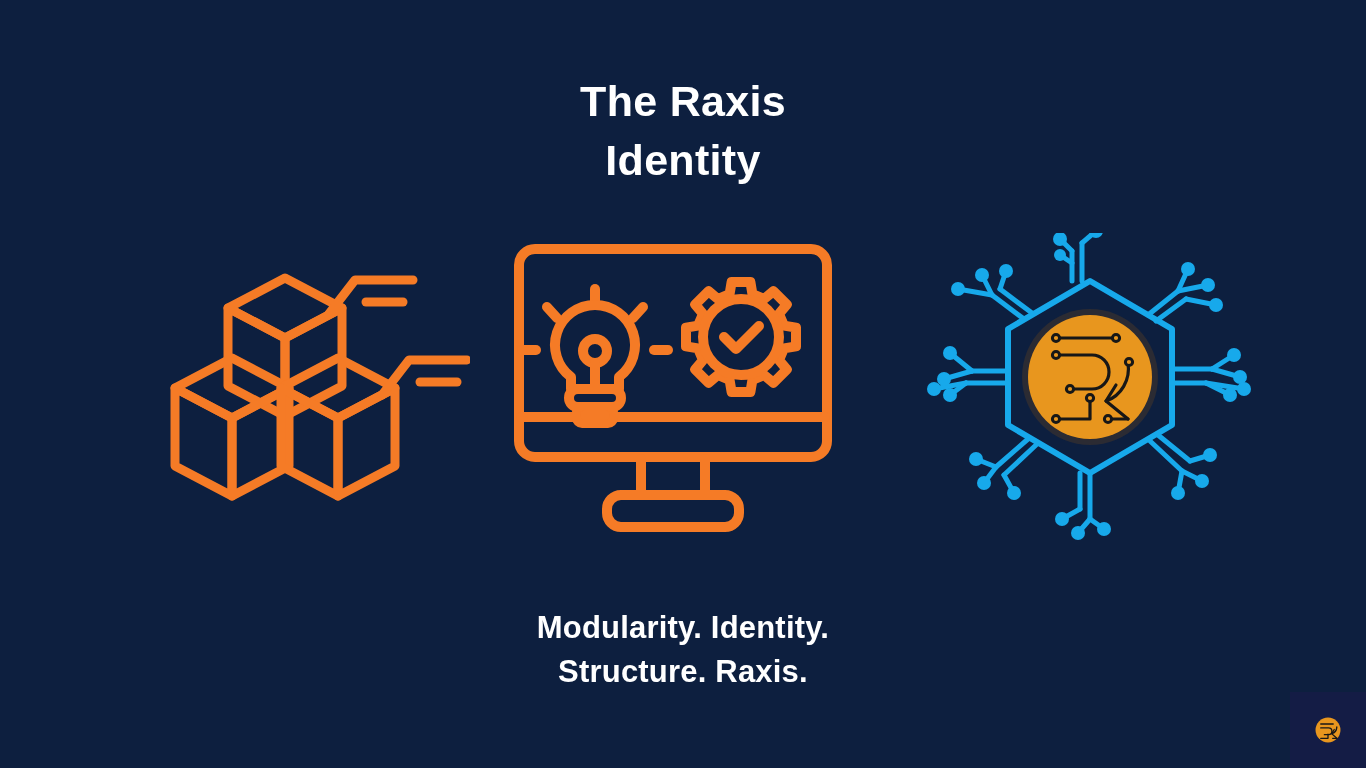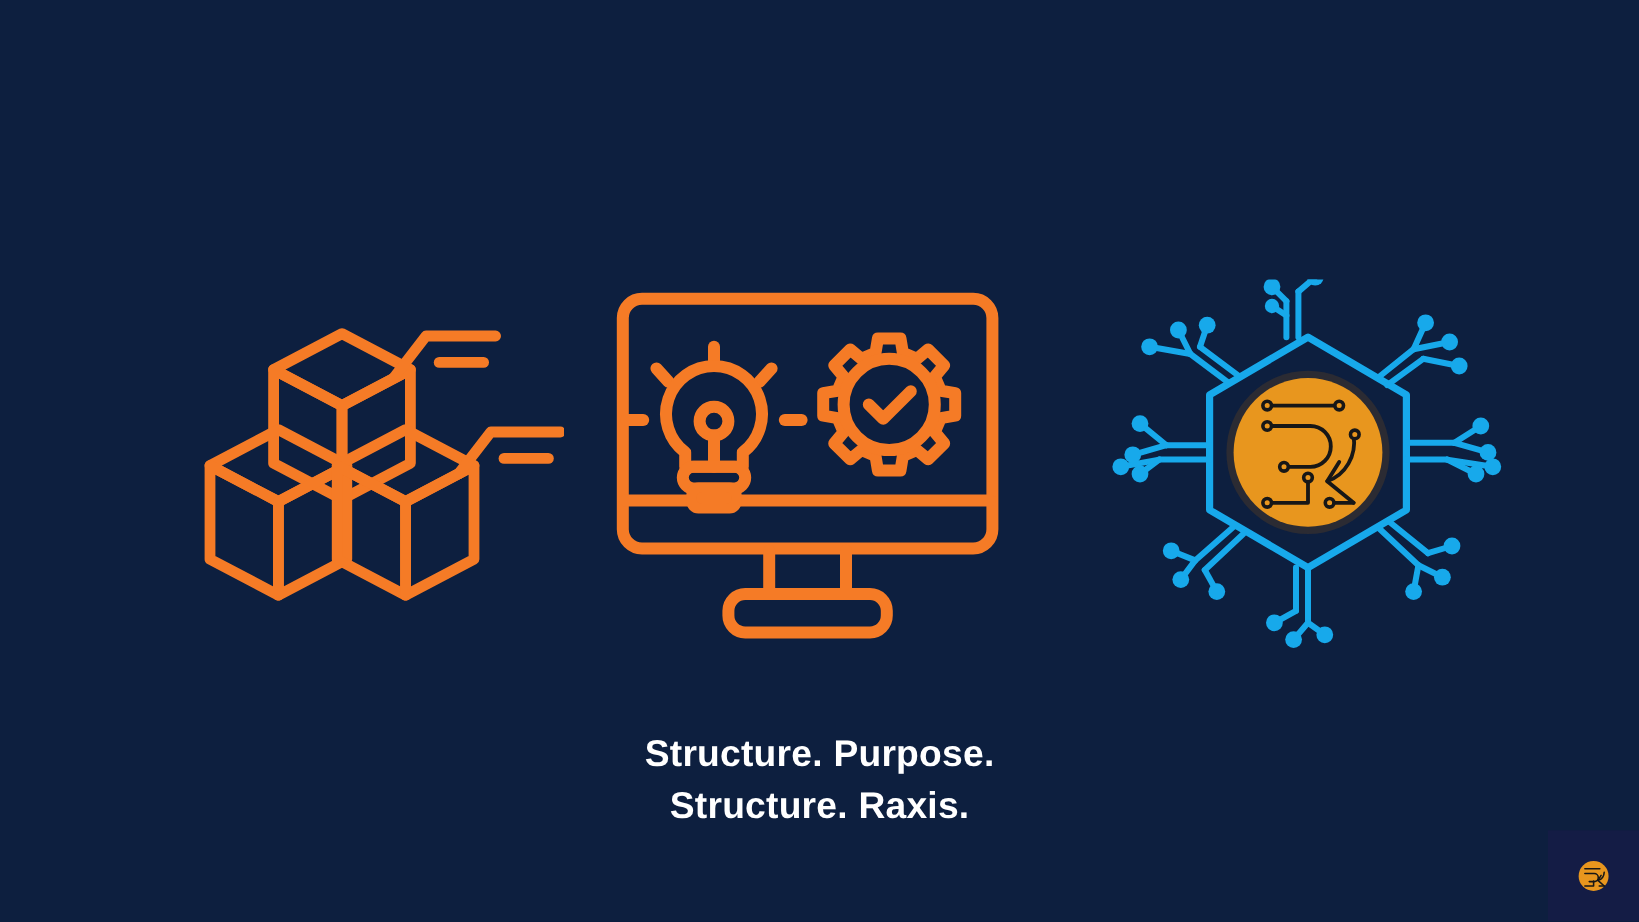--- a/index.html
+++ b/index.html
@@ -93,20 +93,24 @@
   #corner-badge .mark {
     width: 26px;
     height: 26px;
   }
 </style>
 </head>
 <body>
 
 <div id="slide">
 
+  <div id="title-block">
+    <span class="title-line">The Raxis</span>
+    <span class="title-line">Identity</span>
+  </div>
 
   <div id="icon-row">
 
     <div class="icon-cell" id="cell-modules">
       <svg width="300" height="260" viewBox="0 0 300 260" aria-hidden="true">
         <g fill="none" stroke="#f57b26" stroke-width="9" stroke-linecap="round" stroke-linejoin="round">
 
           <path d="M58 50 L115 20 L172 50 L115 80 Z"></path>
           <path d="M58 50 L58 128 L115 158 L115 80 Z"></path>
           <path d="M172 50 L172 128 L115 158 L115 80 Z"></path>
@@ -295,21 +299,21 @@
           <circle cx="170" cy="165" r="3.6"></circle>
           <circle cx="209" cy="129" r="3.6"></circle>
           <circle cx="188" cy="186" r="3.6"></circle>
         </g>
       </svg>
     </div>
 
   </div>
 
   <div id="subtitle-block">
-    <span class="subtitle-line">Structure. Purpose.</span>
+    <span class="subtitle-line">Modularity. Identity.</span>
     <span class="subtitle-line">Structure. Raxis.</span>
   </div>
 
   <div id="corner-badge">
     <svg class="mark" viewBox="0 0 100 100" aria-hidden="true">
       <circle cx="50" cy="50" r="48" fill="#e8961e"></circle>
       <g fill="none" stroke="#171717" stroke-width="5" stroke-linecap="round" stroke-linejoin="round">
         <line x1="22" y1="27" x2="70" y2="27"></line>
         <path d="M22 42 L52 42 a13 13 0 0 1 0 26 L36 68"></path>
         <path d="M22 82 L50 82 L50 66"></path>

